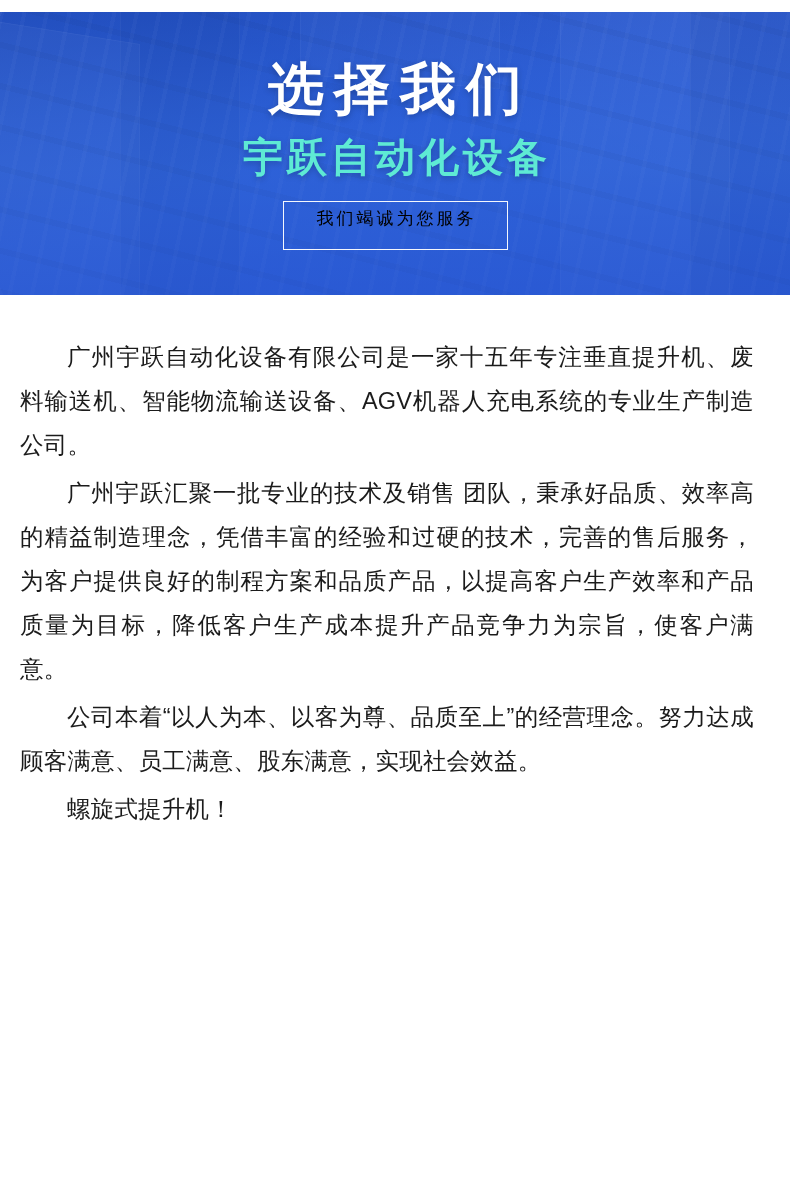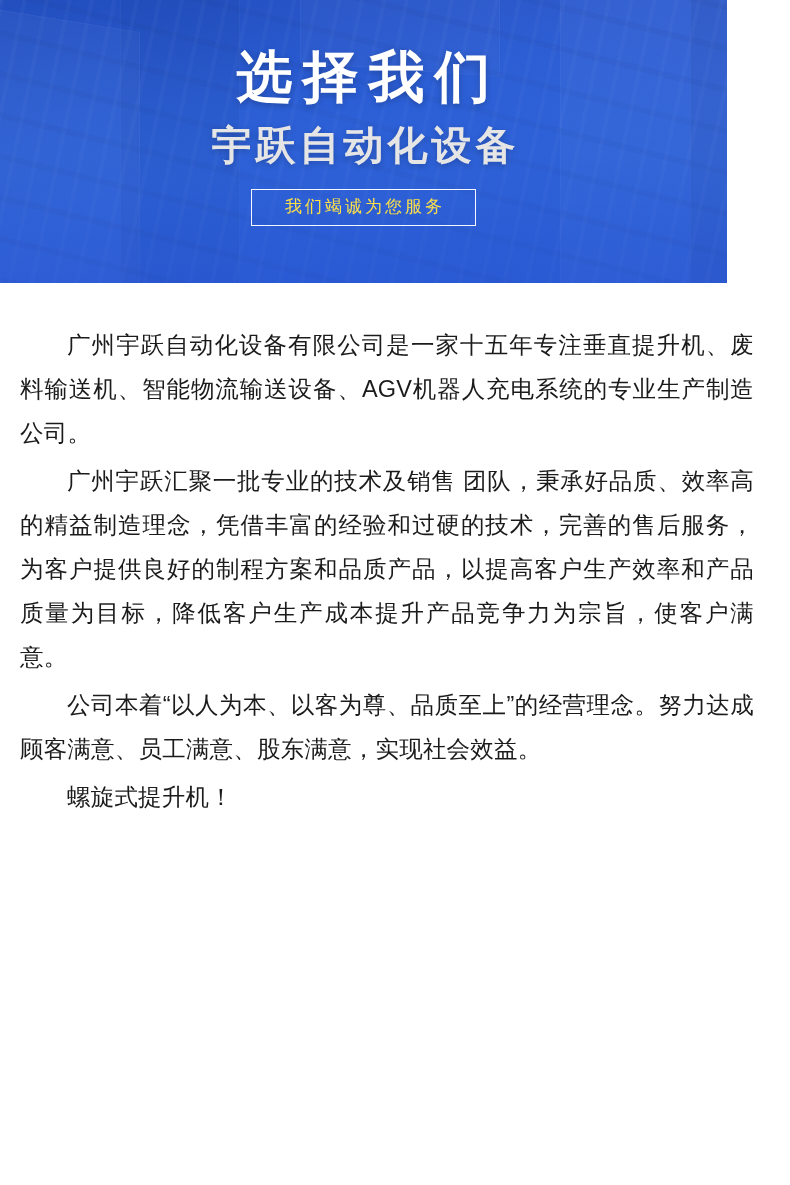--- a/index.html
+++ b/index.html
@@ -18,24 +18,25 @@
     position: relative;
     width: 790px;
     height: 1185px;
     background: #ffffff;
     overflow: hidden;
   }
 
   
   .hero {
     position: relative;
-    width: 727px;
+    width: 790px;
     height: 283px;
     overflow: hidden;
     background: #2f62d8;
+    margin-top: 12px;
   }
 
   
   .hero-photo {
     position: absolute;
     inset: 0;
     background:
       linear-gradient(115deg, rgba(255,255,255,0.10) 0 2px, rgba(0,0,0,0) 2px 26px),
       linear-gradient(68deg, rgba(255,255,255,0.07) 0 3px, rgba(0,0,0,0) 3px 34px),
       linear-gradient(160deg, rgba(0,0,0,0.18) 0%, rgba(0,0,0,0) 45%),
@@ -83,36 +84,36 @@
     color: #ffffff;
     font-size: 56px;
     font-weight: bold;
     letter-spacing: 10px;
     text-indent: 10px;
     line-height: 1.05;
     text-shadow: 0 2px 6px rgba(0,0,0,0.22);
   }
   .hero-subtitle {
     margin-top: 16px;
-    color: #e5e5e5;
+    color: #5eead4;
     font-size: 40px;
     font-weight: bold;
     letter-spacing: 4px;
     text-indent: 4px;
     line-height: 1.1;
     text-shadow: 0 2px 6px rgba(0,0,0,0.22);
   }
   .hero-tagline {
     margin-top: 22px;
     border: 1px solid rgba(255,255,255,0.95);
-    color: #fde047;
+    color: #000000;
     font-size: 17px;
     letter-spacing: 3px;
     text-indent: 3px;
-    padding: 7px 30px 8px 30px;
+    padding: 7px 30px 20px 30px;
     line-height: 1.2;
   }
 
   
   .content {
     padding: 40px 36px 0 20px;
     box-sizing: border-box;
   }
   .para {
     color: #1b1b1b;

